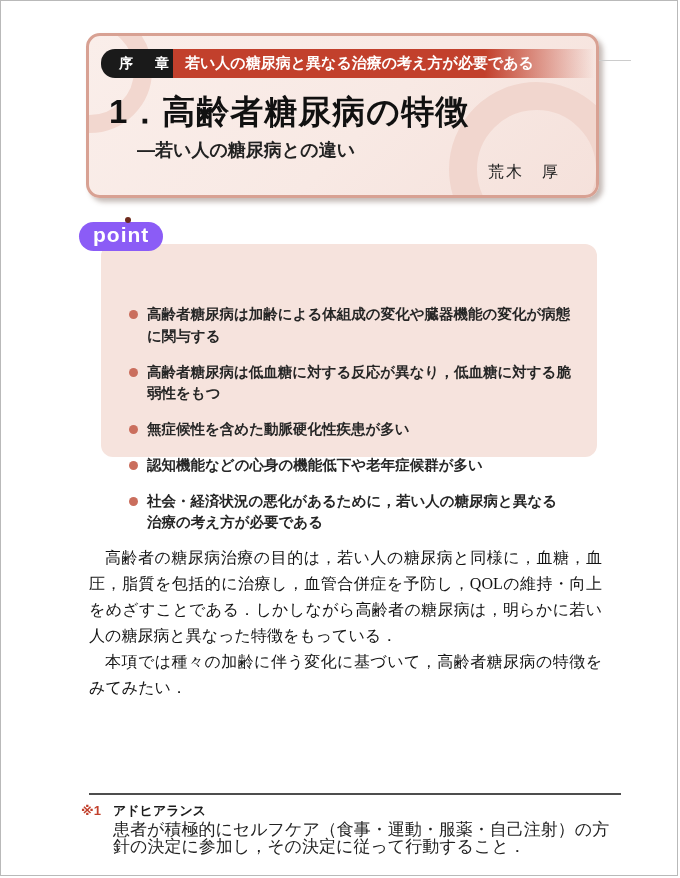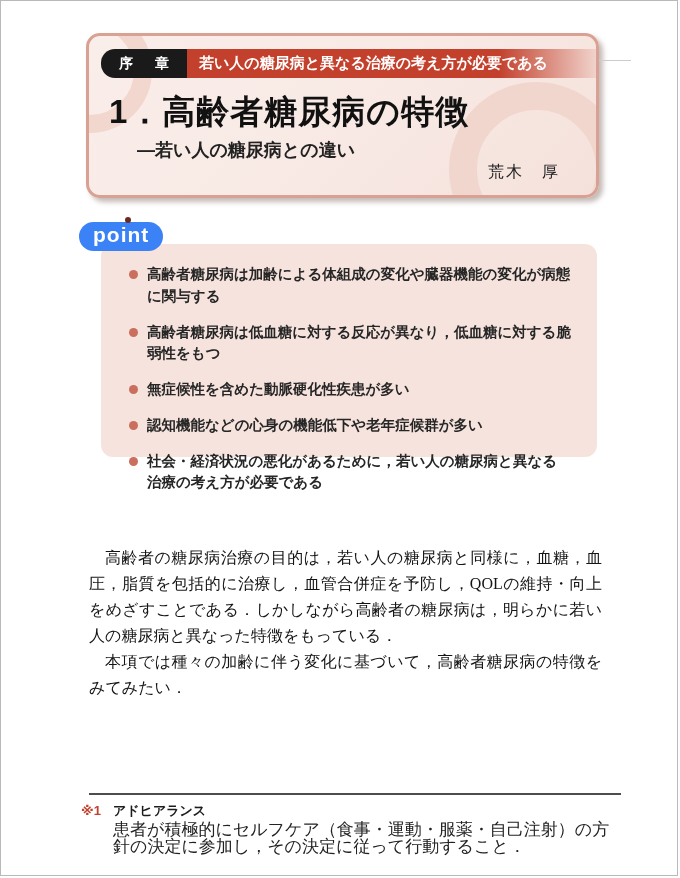--- a/index.html
+++ b/index.html
@@ -19,21 +19,21 @@
     box-shadow:4px 4px 5px rgba(90,60,50,0.35);
     overflow:hidden;
   }
   .ring { position:absolute; border-radius:50%; }
   .ring-tl { left:-62px; top:-28px; width:125px; height:125px; border:18px solid #f2d7cf; }
   .ring-br { right:-28px; bottom:-62px; width:175px; height:175px; border:28px solid #f1d6ce; }
 
   .chapter-row { position:absolute; left:12px; top:13px; display:flex; align-items:stretch; z-index:2; }
   .chapter-badge {
     background:#1a1a1a; color:#ffffff; font-weight:bold; font-size:14px;
-    letter-spacing:4px; padding:5px 14px 5px 18px; border-radius:14px 0 0 14px;
+    letter-spacing:4px; padding:5px 0 5px 18px; border-radius:14px 0 0 14px;
     white-space:nowrap; display:flex; align-items:center;
   }
   .chapter-bar {
     color:#ffffff; font-weight:bold; font-size:15px; white-space:nowrap;
     padding:5px 60px 5px 12px; display:flex; align-items:center;
     background:linear-gradient(to right,#c2402c 0%,#c2402c 74%,rgba(194,64,44,0) 100%);
   }
   .chapter-line { position:absolute; left:598px; top:59px; width:32px; height:1px; background:#cccccc; }
 
   .title {
@@ -45,32 +45,32 @@
     font-size:18px; font-weight:bold; color:#222222; white-space:nowrap;
   }
   .author {
     position:absolute; right:36px; bottom:12px; z-index:2;
     font-size:16px; color:#222222; letter-spacing:2px; white-space:nowrap;
   }
 
   
   .point-badge {
     position:absolute; left:78px; top:221px; z-index:3;
-    background:#3b82f6; color:#ffffff; font-weight:bold; font-size:21px;
+    background:#8b5cf6; color:#ffffff; font-weight:bold; font-size:21px;
     padding:1px 14px 4px 14px; border-radius:16px; letter-spacing:1px;
   }
   .point-dot {
     position:absolute; left:55%; top:-5px; width:6px; height:6px;
     background:#6e2b1d; border-radius:50%;
   }
   .point-box {
     position:absolute; left:100px; top:243px; width:496px; height:213px;
     background:#f6e3dd; border-radius:12px; padding:20px 26px 12px 20px;
   }
-  .point-list { list-style:none; }
+  .point-list { list-style:none;margin-top:40px; }
   .point-list li {
     position:relative; padding-left:26px; margin-bottom:14px;
     font-size:14.5px; font-weight:bold; color:#262626; line-height:1.5;
   }
   .point-list .dot {
     position:absolute; left:8px; top:6px; width:9px; height:9px;
     background:#ca6e5d; border-radius:50%;
   }
 
   

